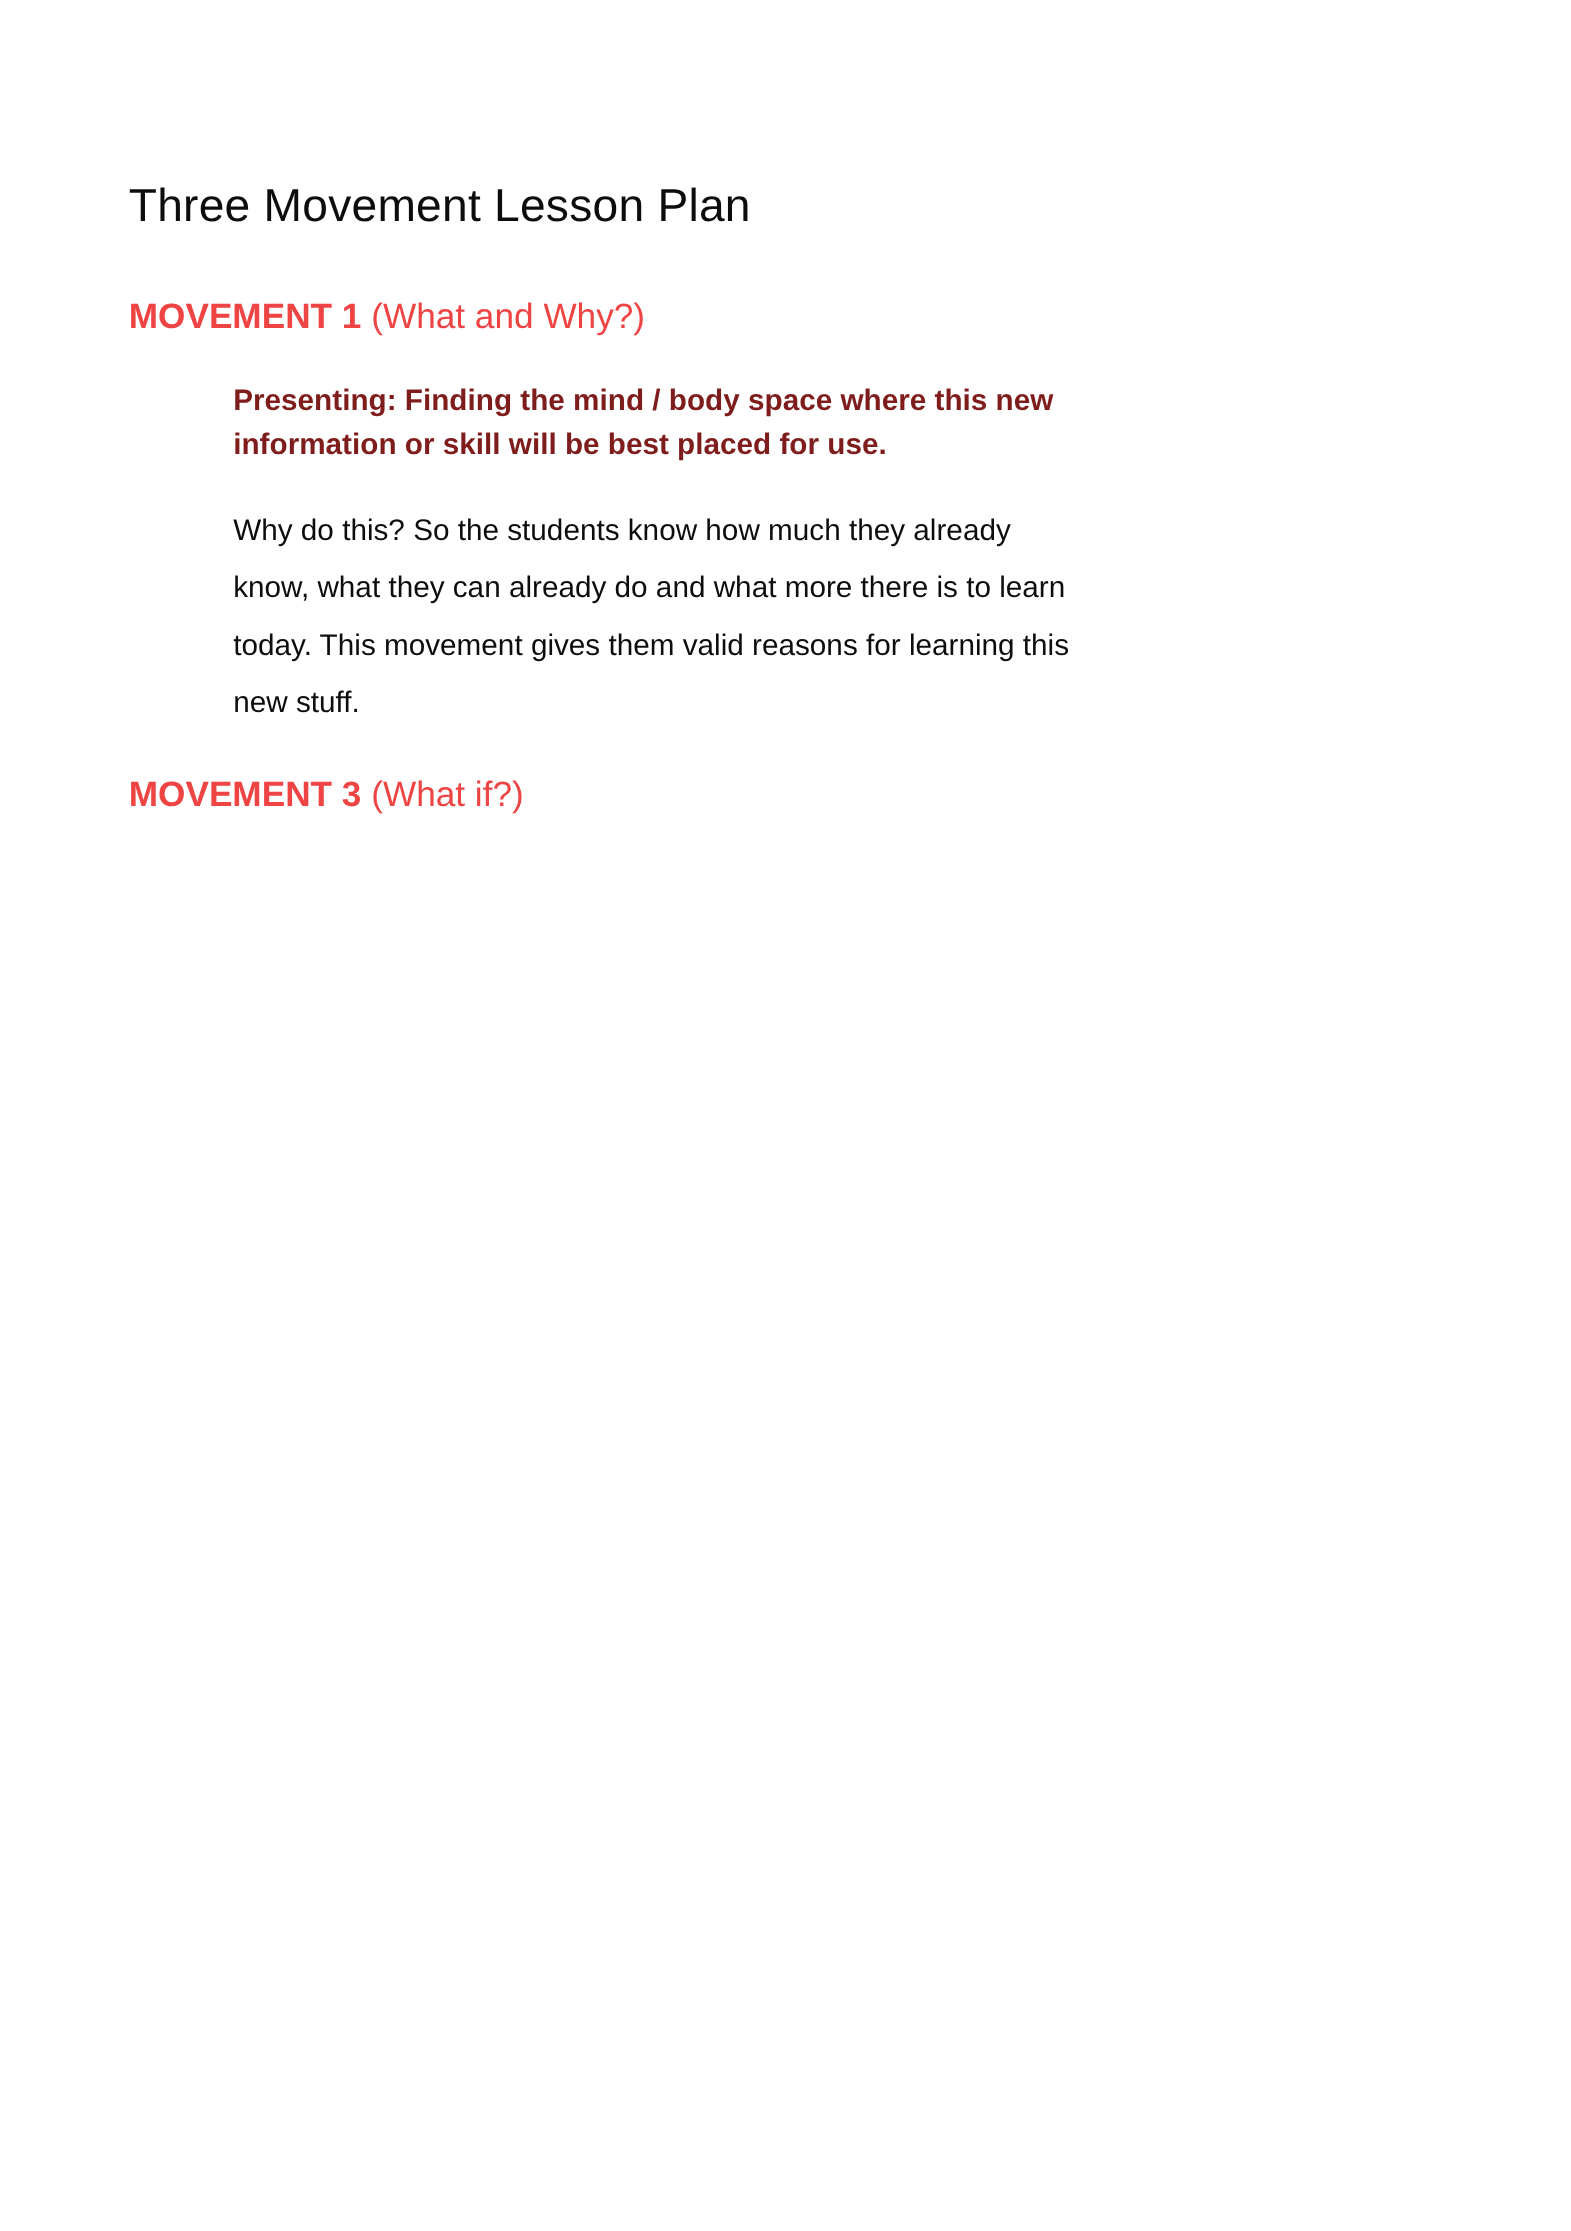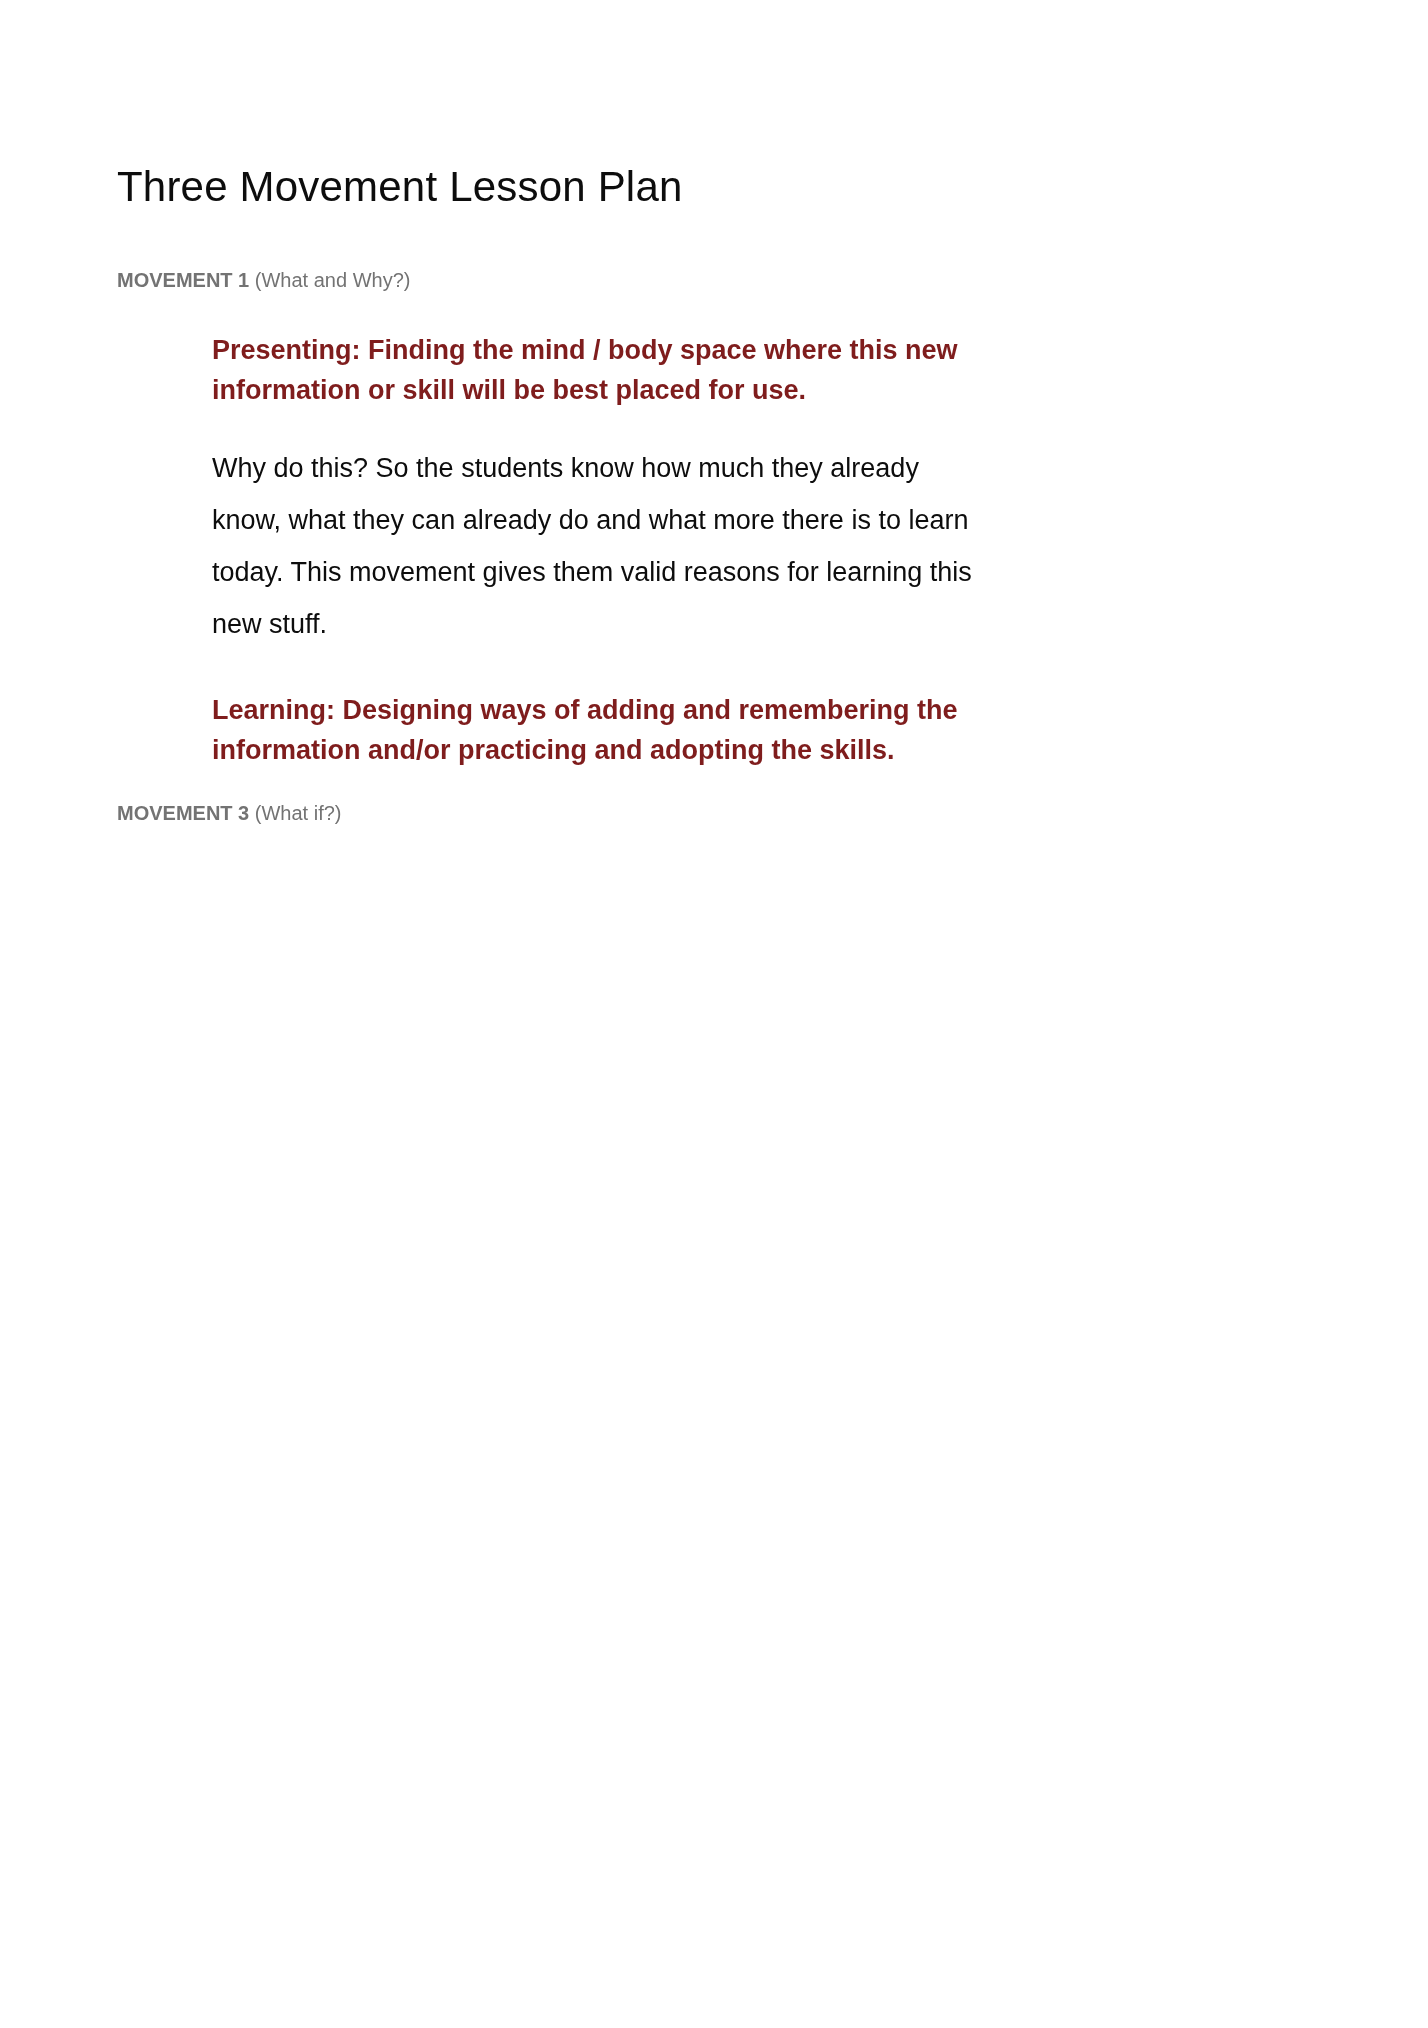--- a/index.html
+++ b/index.html
@@ -28,23 +28,23 @@
     letter-spacing: 0.2px;
     color: #0d0d0d;
     margin-bottom: 58px;
   }
 
   .movement {
     margin-bottom: 10px;
   }
 
   .movement-heading {
-    font-size: 20px;
+    font-size: 32px;
     font-weight: 400;
-    color: #737373;
+    color: #ef4444;
     margin-bottom: 38px;
   }
 
   .movement-heading strong {
     font-weight: 700;
   }
 
   .indent-block {
     margin-left: 95px;
     width: 772px;
@@ -76,21 +76,20 @@
   <section class="movement">
     <h2 class="movement-heading"><strong>MOVEMENT 1</strong><span> (What and Why?)</span></h2>
     <div class="indent-block">
       <p class="lead">Presenting: Finding the mind / body space where this new information or skill will be best placed for use.</p>
       <p class="body-text">Why do this? So the students know how much they already know, what they can already do and what more there is to learn today. This movement gives them valid reasons for learning this new stuff.</p>
     </div>
   </section>
 
   <section class="movement">
     <div class="indent-block">
-      <p class="lead">Learning: Designing ways of adding and remembering the information and/or practicing and adopting the skills.</p>
     </div>
   </section>
 
   <section class="movement">
     <h2 class="movement-heading"><strong>MOVEMENT 3</strong><span> (What if?)</span></h2>
     <div class="indent-block">
     </div>
   </section>
 
 </div>

